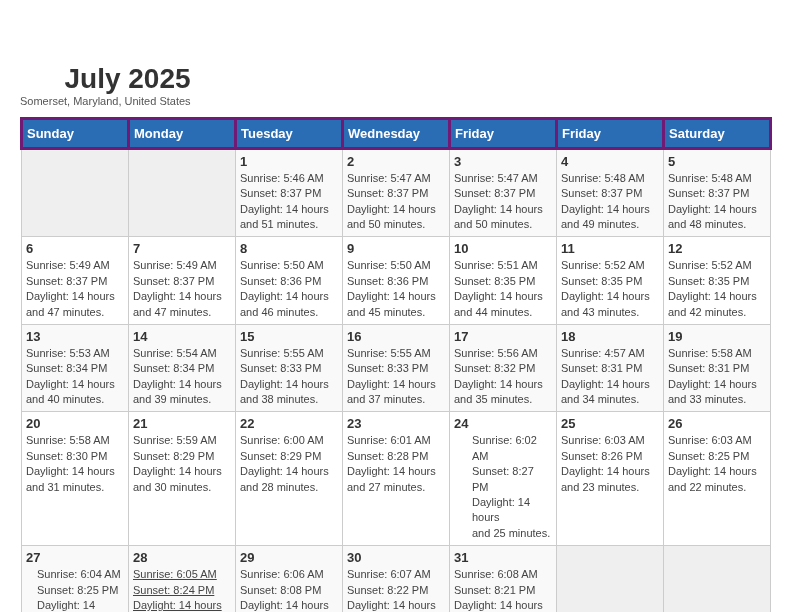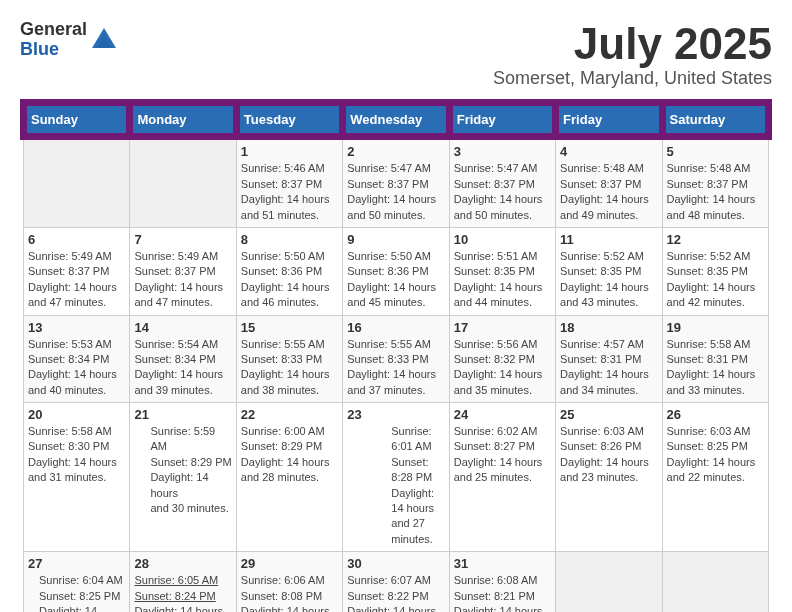--- a/index.html
+++ b/index.html
@@ -37,42 +37,43 @@
     }
     .logo-icon {
       width: 28px;
       height: 28px;
       margin-left: 3px;
     }
     .title-block {
       text-align: right;
     }
     .month-title {
-      font-size: 44px;
+      font-size: 28px;
       font-weight: bold;
       color: #333;
       line-height: 1.1;
+      margin-top: 44px;
     }
     .location {
-      font-size: 18px;
+      font-size: 11px;
       color: #555;
     }
     table {
       width: 100%;
       border-collapse: collapse;
       font-size: 11px;
     }
     thead tr th {
       background-color: #2a6db5;
       color: #fff;
       padding: 6px 4px;
       text-align: left;
       font-size: 13px;
       font-weight: bold;
-      border: 7px solid #701a75;
+      border: 3px solid #701a75;
     }
     tbody tr td {
       border: 1px solid #ccc;
       vertical-align: top;
       padding: 4px;
       min-height: 80px;
       width: 14.28%;
       background: #fff;
     }
     tbody tr:nth-child(odd) td {
@@ -94,30 +95,20 @@
       background: #f5f5f5;
     }
     tbody tr:nth-child(odd) td.empty {
       background: #efefef;
     }
   </style>
 </head>
 <body>
 
 <div class="header">
-  <div class="logo">
-    <div class="logo-text">
-      <span class="logo-general">General</span>
-      <span class="logo-blue">Blue</span>
-    </div>
-    <svg class="logo-icon" viewBox="0 0 28 28">
-      <polygon points="14,2 26,22 2,22" fill="#2a6db5"></polygon>
-      <polygon points="14,8 22,22 6,22" fill="#1a5fa8" opacity="0.5"></polygon>
-    </svg>
-  </div>
   <div class="title-block">
     <div class="month-title">July 2025</div>
     <div class="location">Somerset, Maryland, United States</div>
   </div>
 </div>
 
 <table>
   <thead>
     <tr>
     <th>Sunday</th>
@@ -274,42 +265,42 @@
       <tr>
         <td>
           <span class="day-number">20</span>
           <div class="day-info" style="white-space: pre-line;">Sunrise: 5:58 AM
 Sunset: 8:30 PM
 Daylight: 14 hours
 and 31 minutes.</div>
         </td>
         <td>
           <span class="day-number">21</span>
-          <div class="day-info" style="white-space: pre-line; margin-left: 16px;">Sunrise: 5:59 AM
+          <div class="day-info" style="white-space: pre-line;">Sunrise: 5:59 AM
 Sunset: 8:29 PM
 Daylight: 14 hours
 and 30 minutes.</div>
         </td>
         <td>
           <span class="day-number">22</span>
           <div class="day-info" style="white-space: pre-line;">Sunrise: 6:00 AM
 Sunset: 8:29 PM
 Daylight: 14 hours
 and 28 minutes.</div>
         </td>
         <td>
           <span class="day-number">23</span>
-          <div class="day-info" style="white-space: pre-line; margin-left: 44px;">Sunrise: 6:01 AM
+          <div class="day-info" style="white-space: pre-line;">Sunrise: 6:01 AM
 Sunset: 8:28 PM
 Daylight: 14 hours
 and 27 minutes.</div>
         </td>
         <td>
           <span class="day-number">24</span>
-          <div class="day-info" style="white-space: pre-line;">Sunrise: 6:02 AM
+          <div class="day-info" style="white-space: pre-line; margin-left: 18px;">Sunrise: 6:02 AM
 Sunset: 8:27 PM
 Daylight: 14 hours
 and 25 minutes.</div>
         </td>
         <td>
           <span class="day-number">25</span>
           <div class="day-info" style="white-space: pre-line;">Sunrise: 6:03 AM
 Sunset: 8:26 PM
 Daylight: 14 hours
 and 23 minutes.</div>

